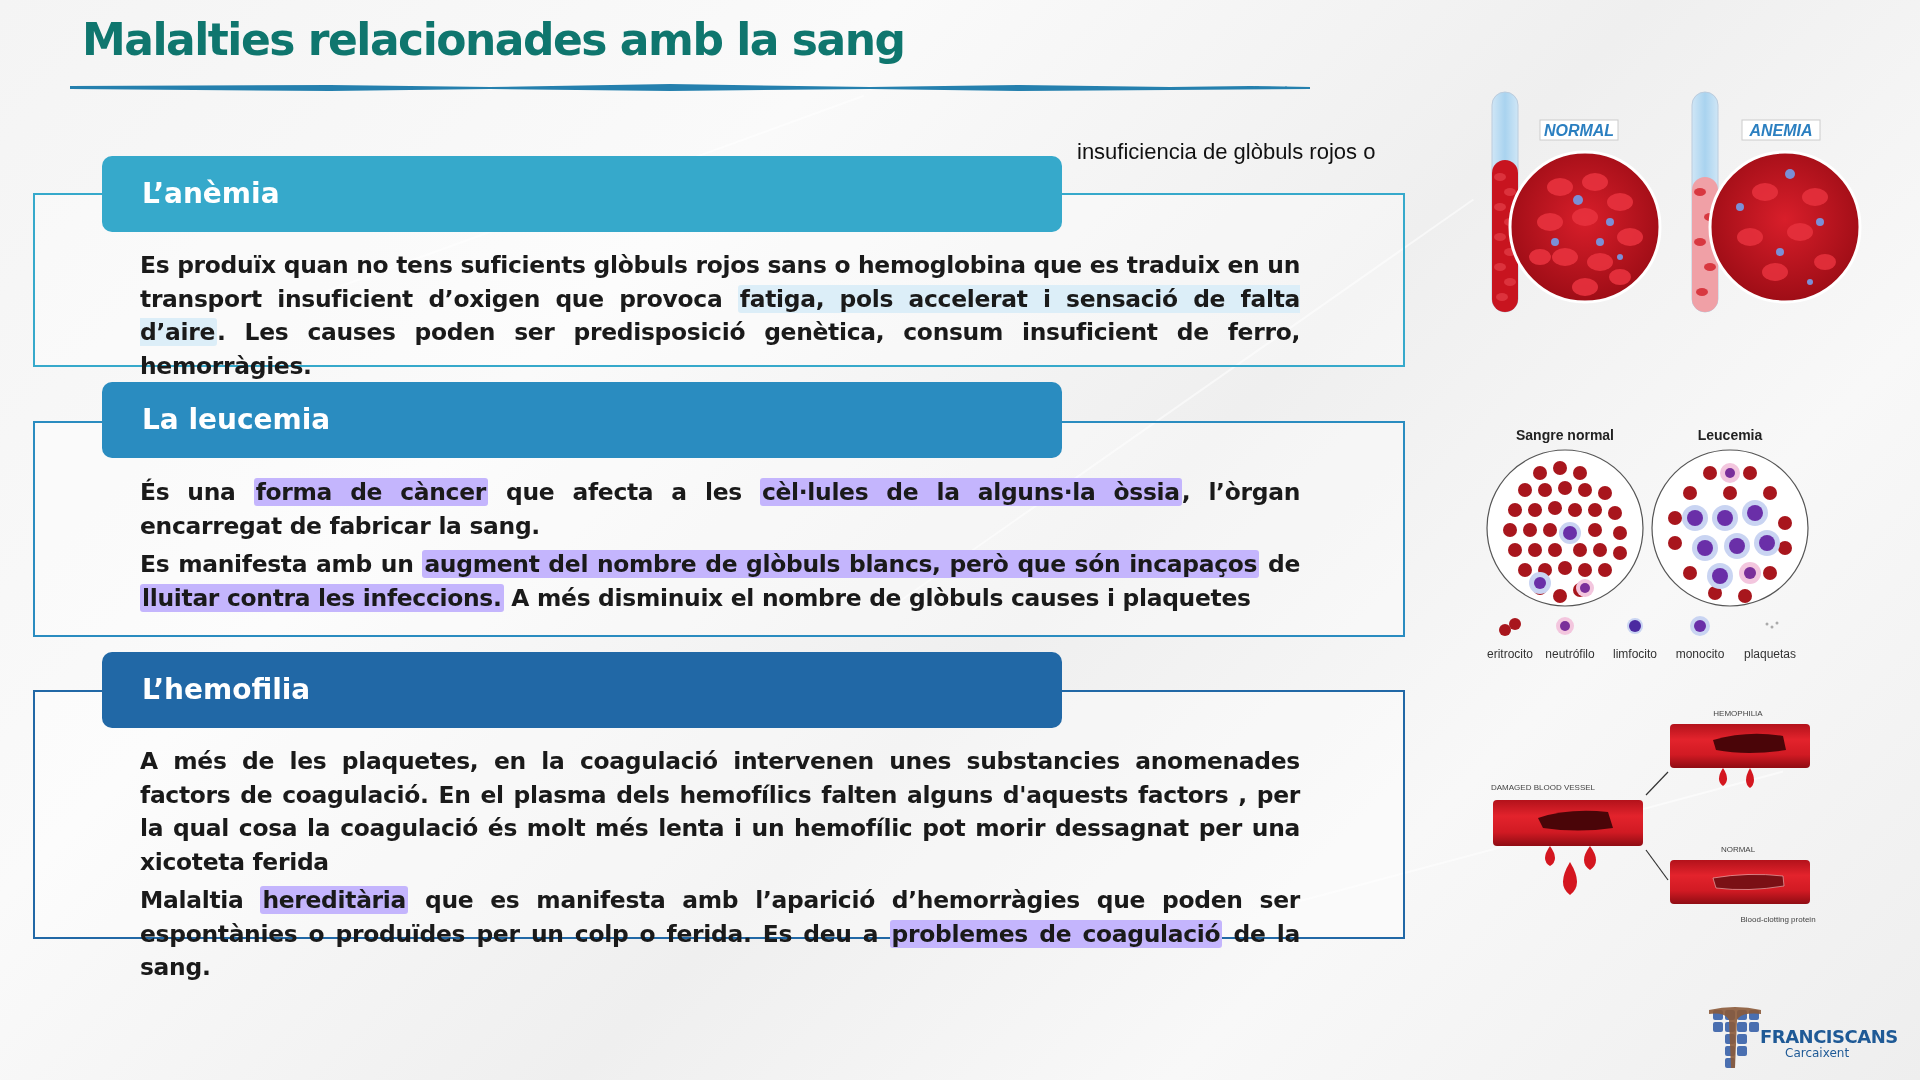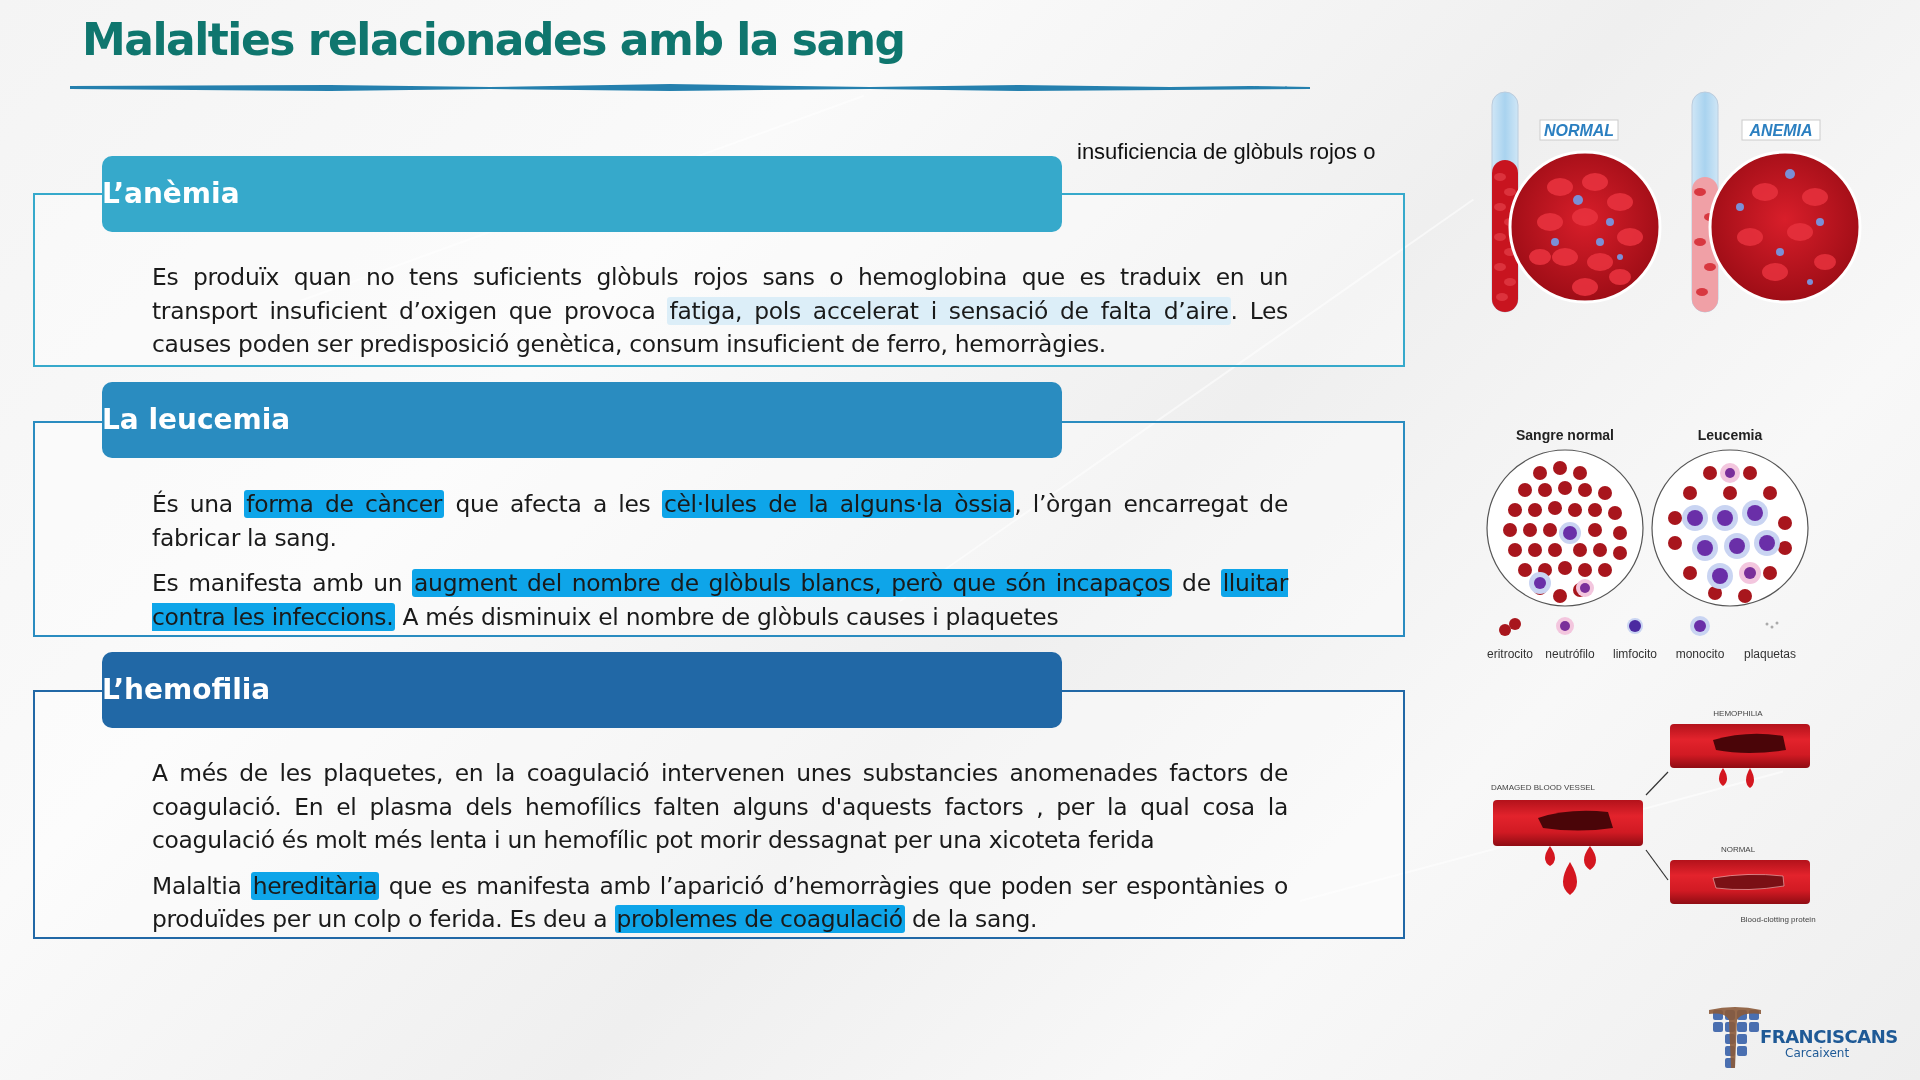--- a/index.html
+++ b/index.html
@@ -3,26 +3,26 @@
 <meta charset="utf-8">
 <style>
   html,body{margin:0;padding:0;}
   body{width:1920px;height:1080px;position:relative;overflow:hidden;
     background:linear-gradient(135deg,#f4f4f4 0%,#fafafa 30%,#efefef 55%,#f8f8f8 75%,#eeeeee 100%);
     font-family:"DejaVu Sans",sans-serif;}
   .paper-crease{position:absolute;background:rgba(255,255,255,.55);height:2px;transform-origin:left center;}
   .title{position:absolute;left:82px;top:14px;font-family:"DejaVu Sans",sans-serif;font-size:44px;font-weight:bold;color:#0f766e;letter-spacing:-1.5px;}
   .brush{position:absolute;left:70px;top:82px;width:1240px;height:10px;}
   .box{position:absolute;left:33px;width:1372px;border:2px solid;background:rgba(255,255,255,.35);box-sizing:border-box;}
-  .bar{position:absolute;left:102px;width:960px;height:76px;border-radius:10px;color:#fff;box-sizing:border-box;
+  .bar{position:absolute;left:102px;width:960px;height:76px;border-radius:10px;color:#fff;box-sizing:border-box;padding-left:40px;
     font-family:"DejaVu Sans",sans-serif;font-weight:bold;font-size:28px;line-height:76px;}
   .body{position:absolute;left:140px;width:1160px;font-family:"DejaVu Sans",sans-serif;font-size:23.4px;line-height:33.5px;color:#1a1a1a;text-align:justify;letter-spacing:-0.3px;}
-  .body p{margin:12px;}
+  .body p{margin:0;font-weight:bold;}
   .body p + p{margin-top:5px;}
-  .hl-pink{background:#0ea5e9;border-radius:3px;padding:0 2px;}
+  .hl-pink{background:#c4b5fd;border-radius:3px;padding:0 2px;}
   .hl-blue{background:#dceef8;border-radius:3px;padding:0 2px;}
   .note{position:absolute;left:1077px;top:138px;font-family:"Liberation Sans",sans-serif;font-size:22px;line-height:28px;color:#111;}
   .illus{position:absolute;}
   .label-sm{font-family:"Liberation Sans",sans-serif;font-weight:bold;font-size:14px;fill:#222;}
   .logo{position:absolute;left:1705px;top:1002px;width:210px;height:70px;}
 </style>
 </head>
 <body>
 
 <div class="paper-crease" style="left:300px;top:300px;width:600px;transform:rotate(-20deg);"></div>

